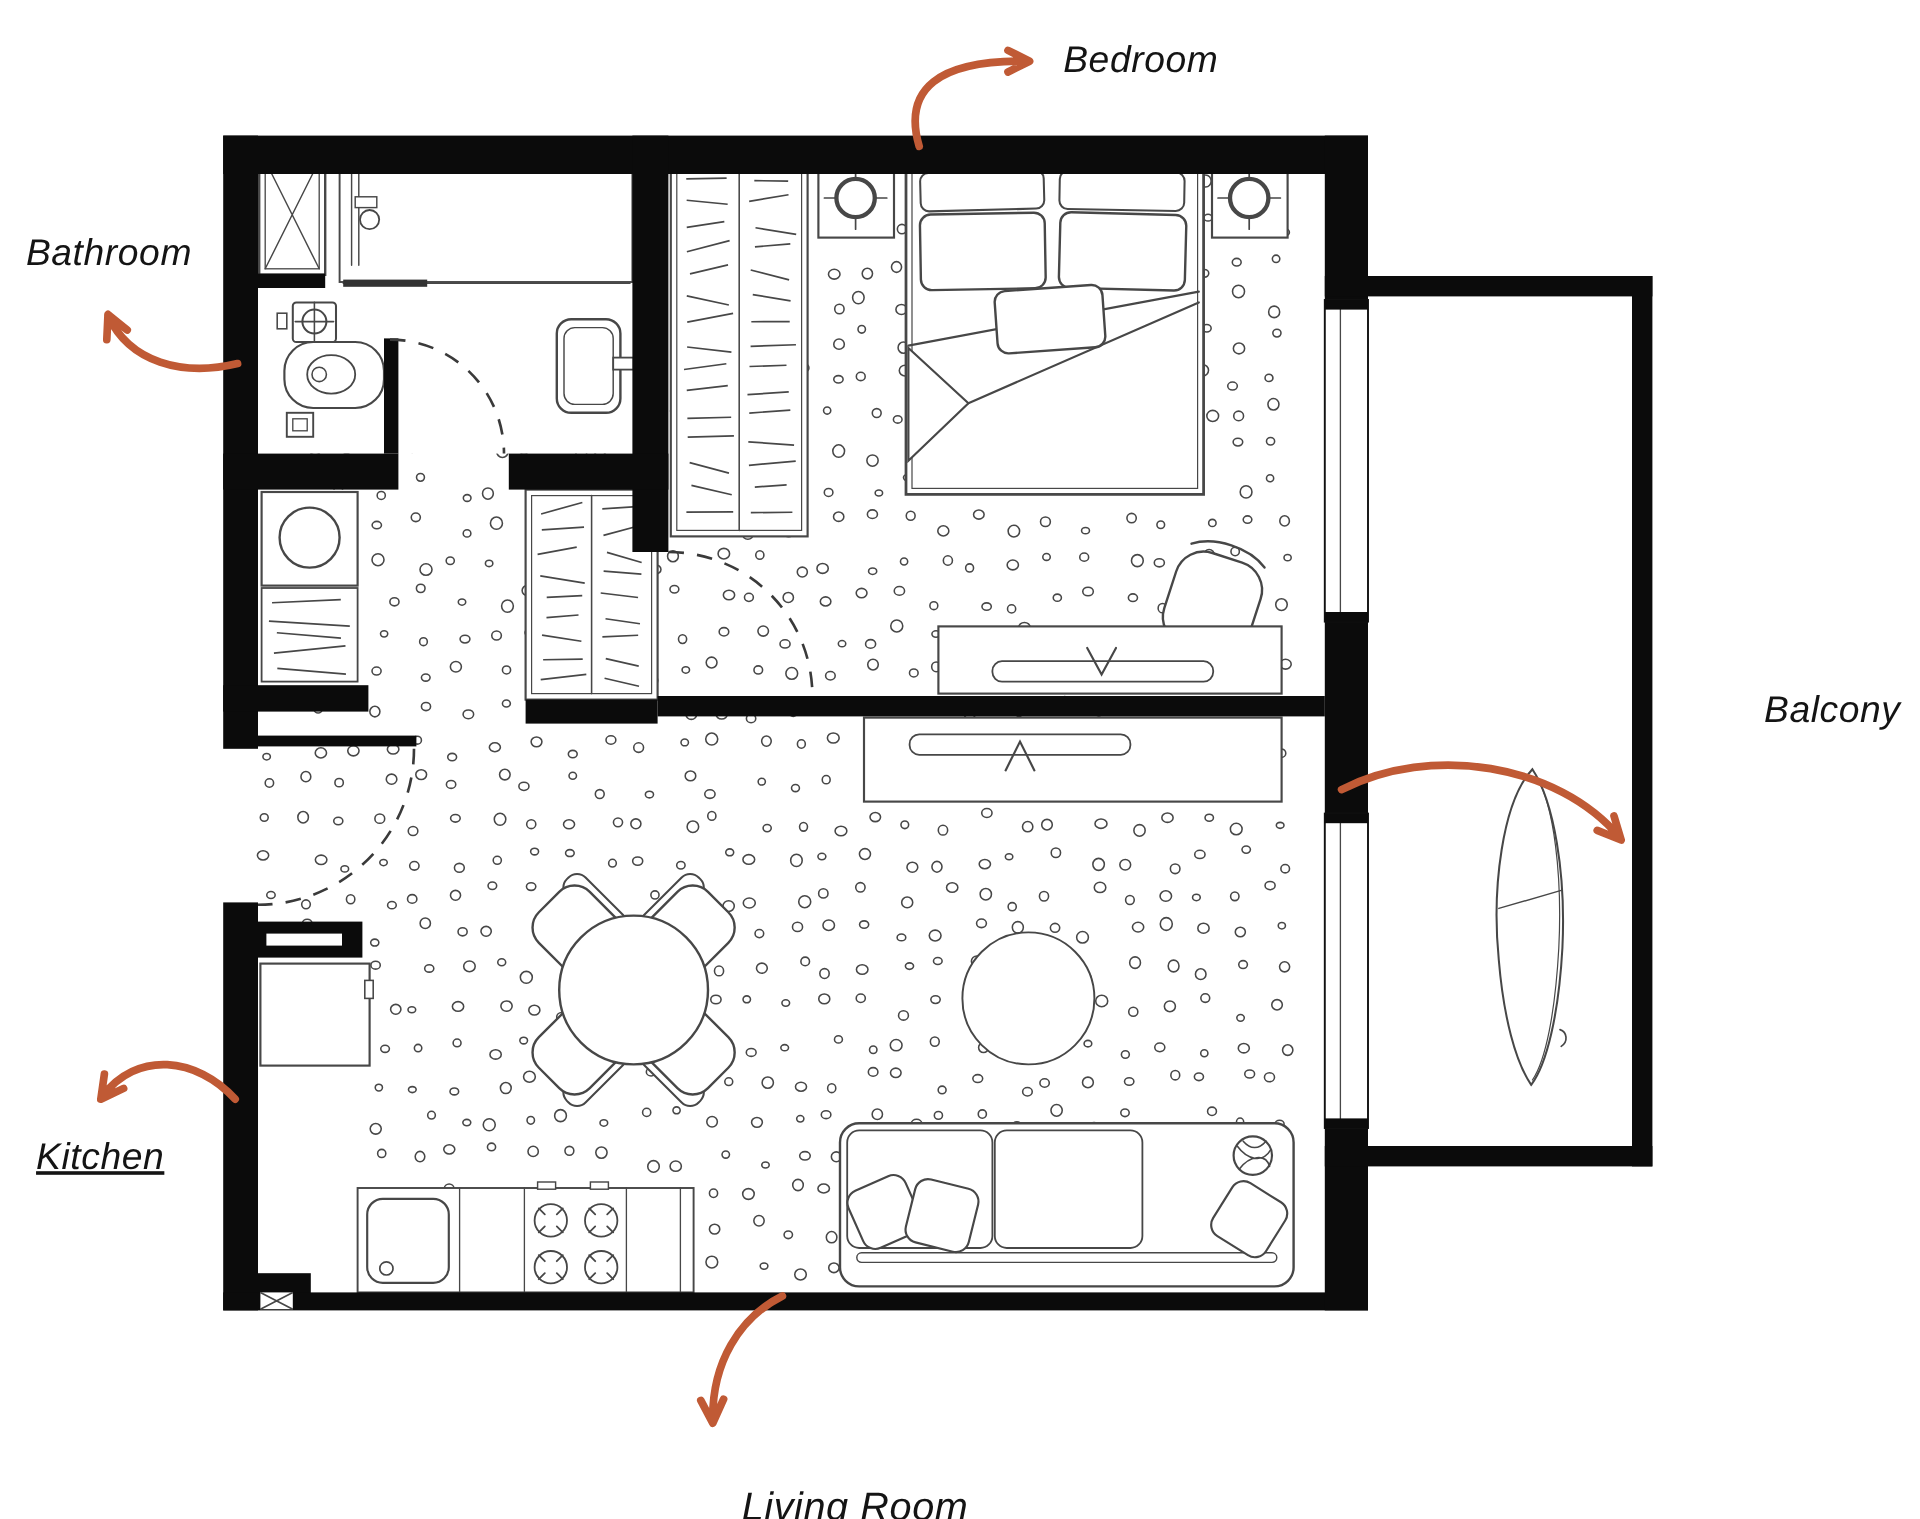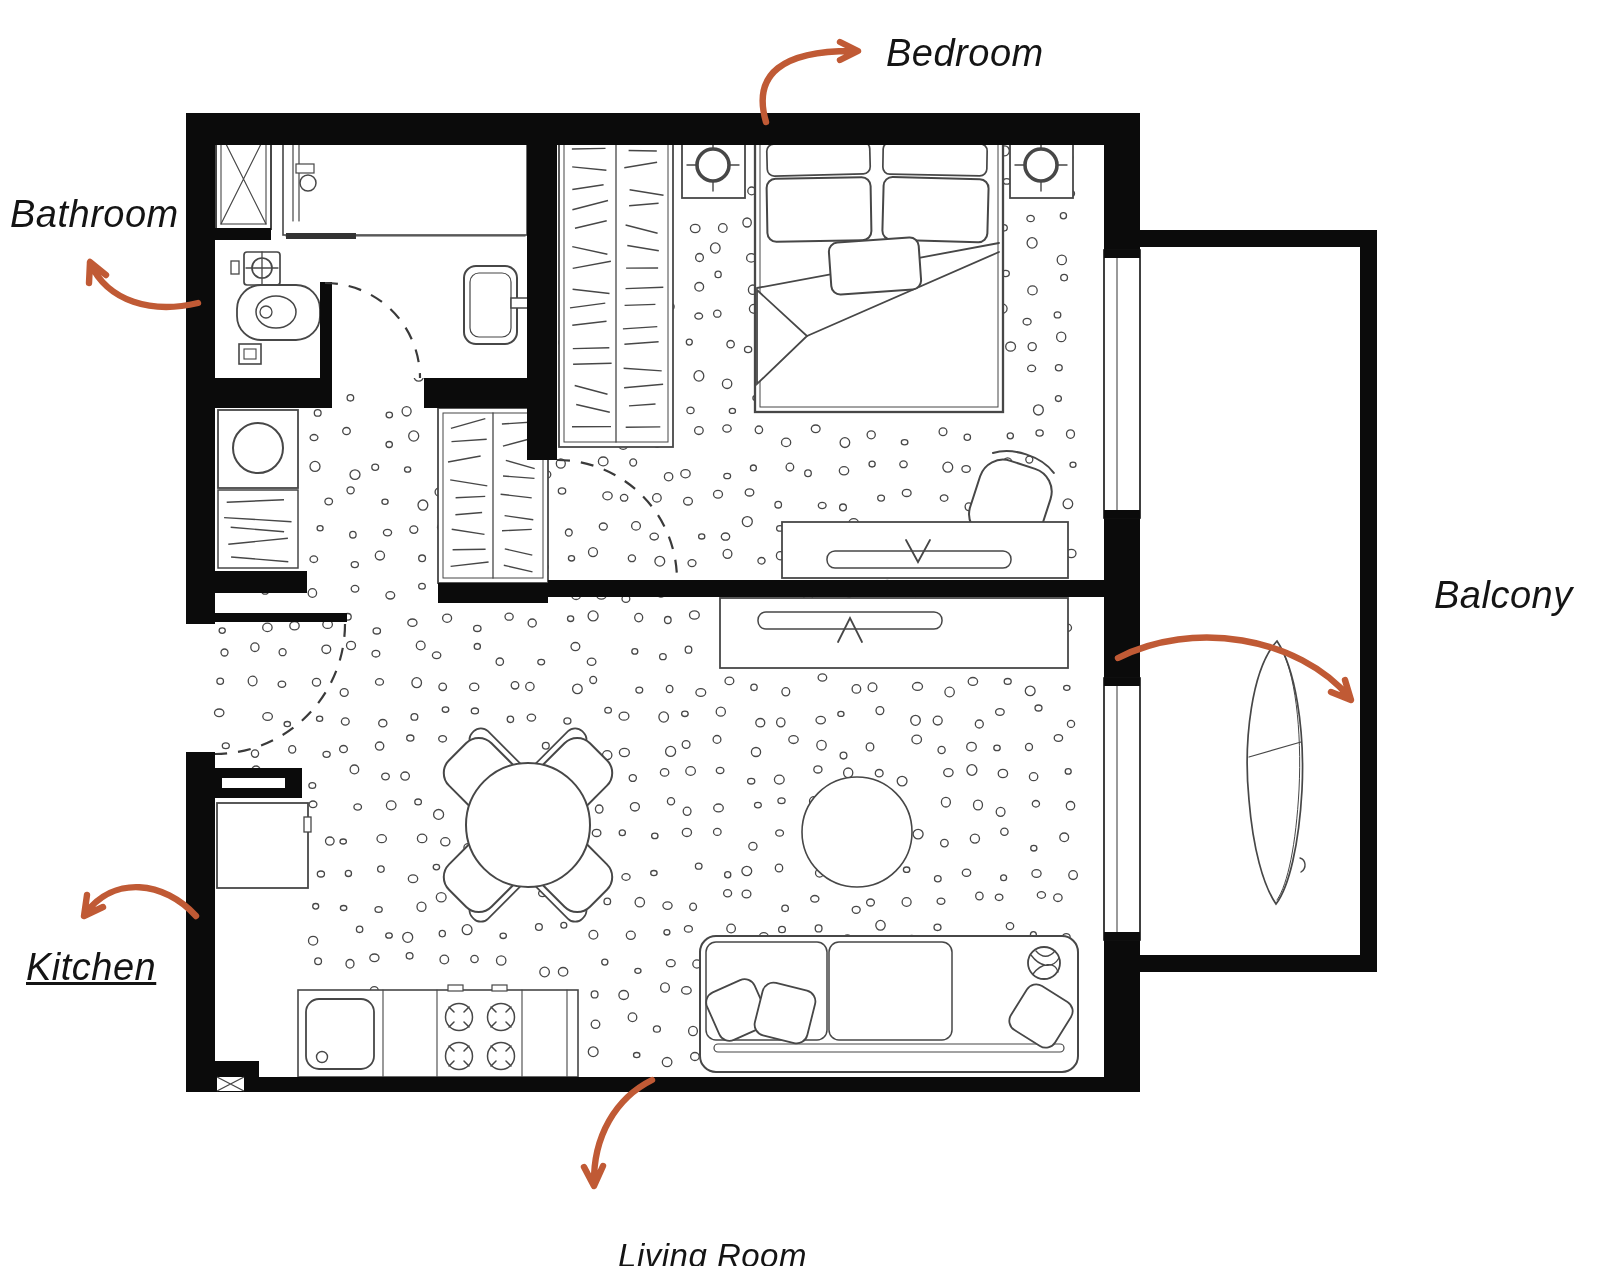--- a/index.html
+++ b/index.html
@@ -1,19 +1,19 @@
 <!DOCTYPE html>
 <html><head>
 <meta charset="utf-8">
 <style>
   html,body{margin:0;padding:0;background:#ffffff;}
   .stage{position:relative;width:1600px;height:1266px;background:#fff;overflow:hidden;
          font-family:"Liberation Sans",sans-serif;}
   .stage svg{position:absolute;left:0;top:0;}
-  .room-label{position:absolute;font-style:italic;font-size:38px;color:#141414;
+  .room-label{position:absolute;font-style:italic;font-size:31px;color:#141414;
               letter-spacing:.5px;white-space:nowrap;}
   .room-label.big{font-size:33px;margin-top:45px;}
   .wall{fill:#0b0b0b;stroke:none;}
   .fx{stroke:#474747;fill:#ffffff;}
   .ln{stroke:#474747;fill:none;}
   .cover{fill:#ffffff;stroke:none;}
   .door{stroke:#3a3a3a;stroke-width:2.2;fill:none;stroke-dasharray:13 11;}
   .arrow{fill:none;stroke-width:6.4;stroke-linecap:round;stroke-linejoin:round;}
 </style>
 </head>
@@ -1138,18 +1138,18 @@
 
   <g>
     <path class="arrow" d="M766,122 C752,74 782,50 856,51 M840,60 L858,51 L840,42" stroke="#C05A35"></path>
     <path class="arrow" d="M198,303 C152,314 108,302 90,263 M106,275 L90,262 L89,283" stroke="#C05A35"></path>
     <path class="arrow" d="M1118,658 C1192,620 1298,636 1350,698 M1331,692 L1351,700 L1345,680" stroke="#C05A35"></path>
     <path class="arrow" d="M196,916 C164,881 114,875 85,914 M87,895 L84,916 L103,907" stroke="#C05A35"></path>
     <path class="arrow" d="M652,1080 C616,1098 593,1136 594,1184 M584,1167 L594,1186 L603,1166" stroke="#C05A35"></path>
   </g>
 </svg>
 
-  <div class="room-label" style="left:10px;top:193px;width:150px;text-align:left;">Bathroom</div>
+  <div class="room-label" style="left:10px;top:193px;width:150px;text-align:right;">Bathroom</div>
   <div class="room-label" style="left:886px;top:32px;">Bedroom</div>
-  <div class="room-label" style="left:1434px;top:574px;">Balcony</div>
+  <div class="room-label" style="left:1470px;top:574px;">Balcony</div>
   <div class="room-label" style="left:26px;top:946px;width:115px;text-align:center;text-decoration:underline;">Kitchen</div>
   <div class="room-label big" style="left:615px;top:1192px;width:195px;text-align:center;">Living Room</div>
 </div>
 
 </body></html>

